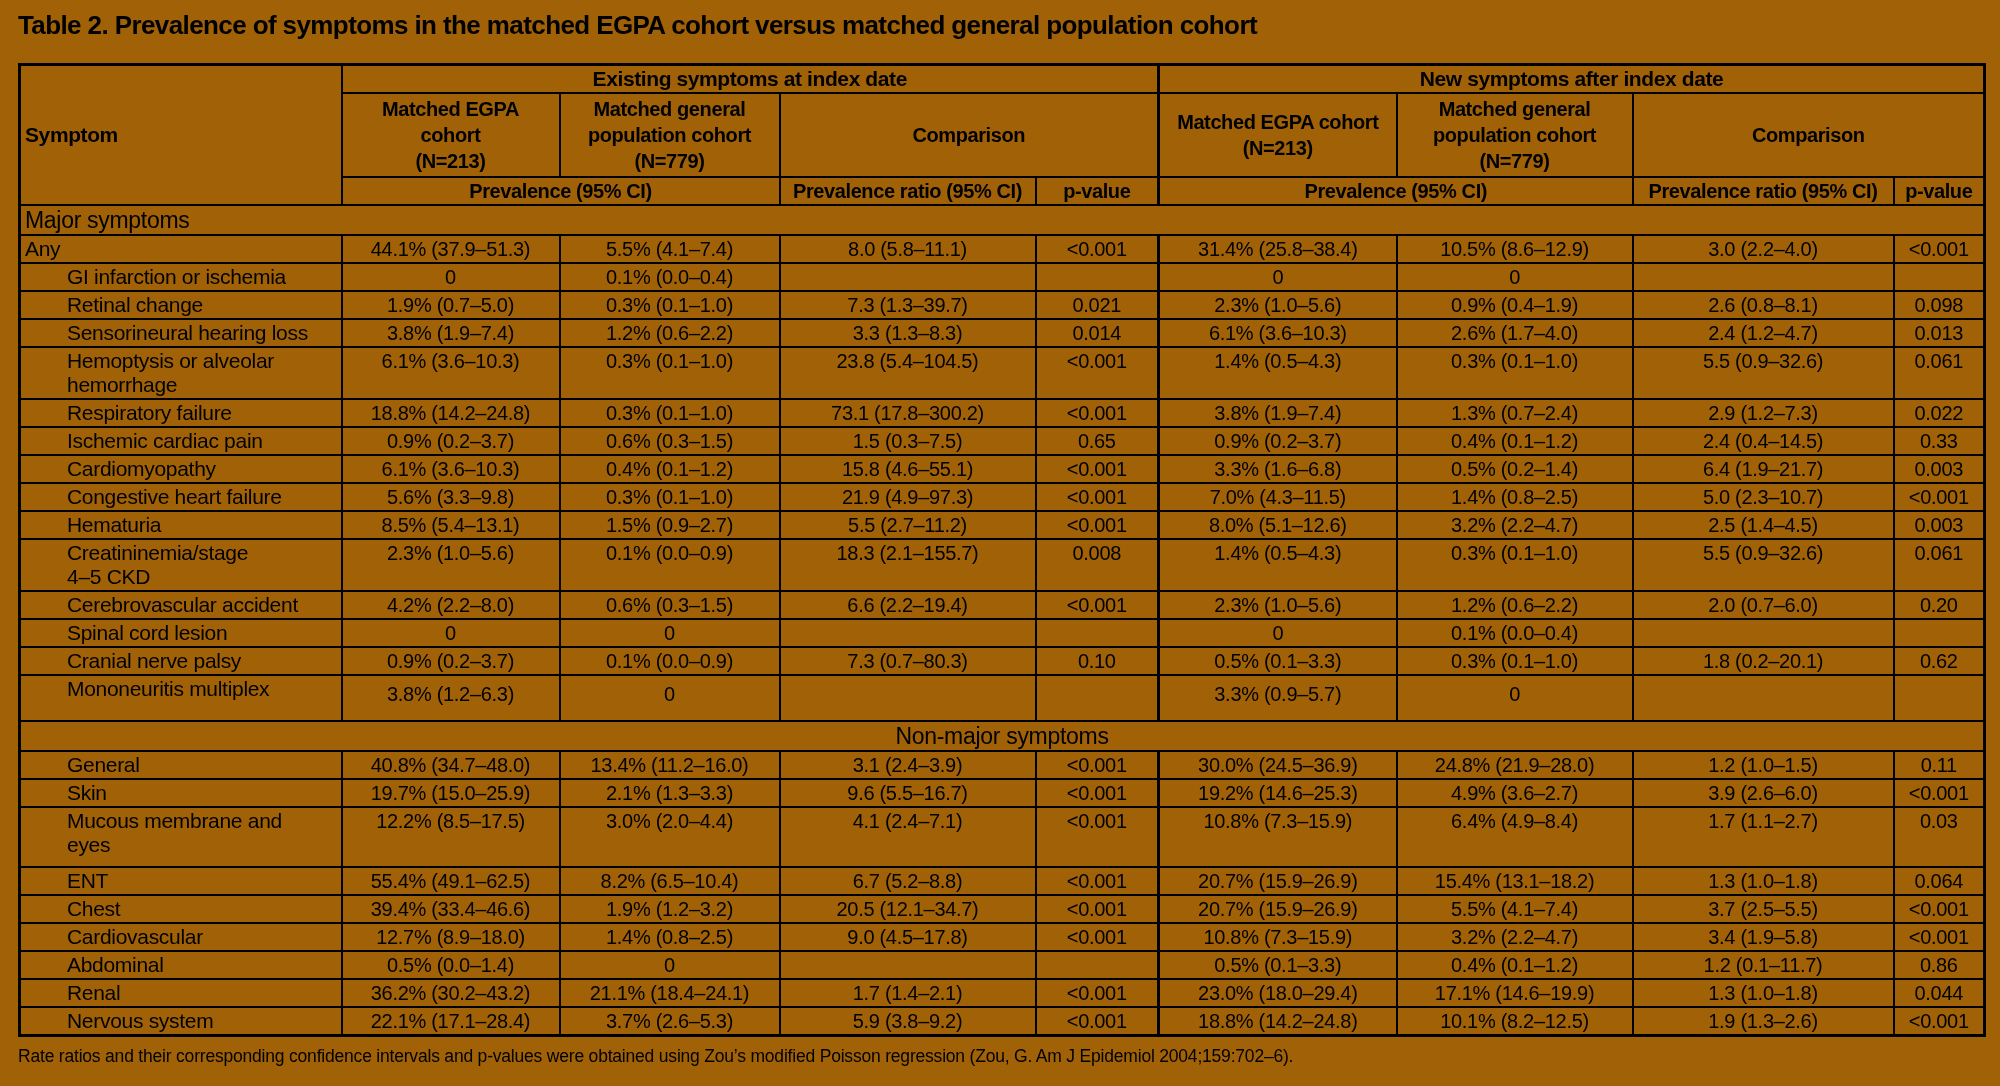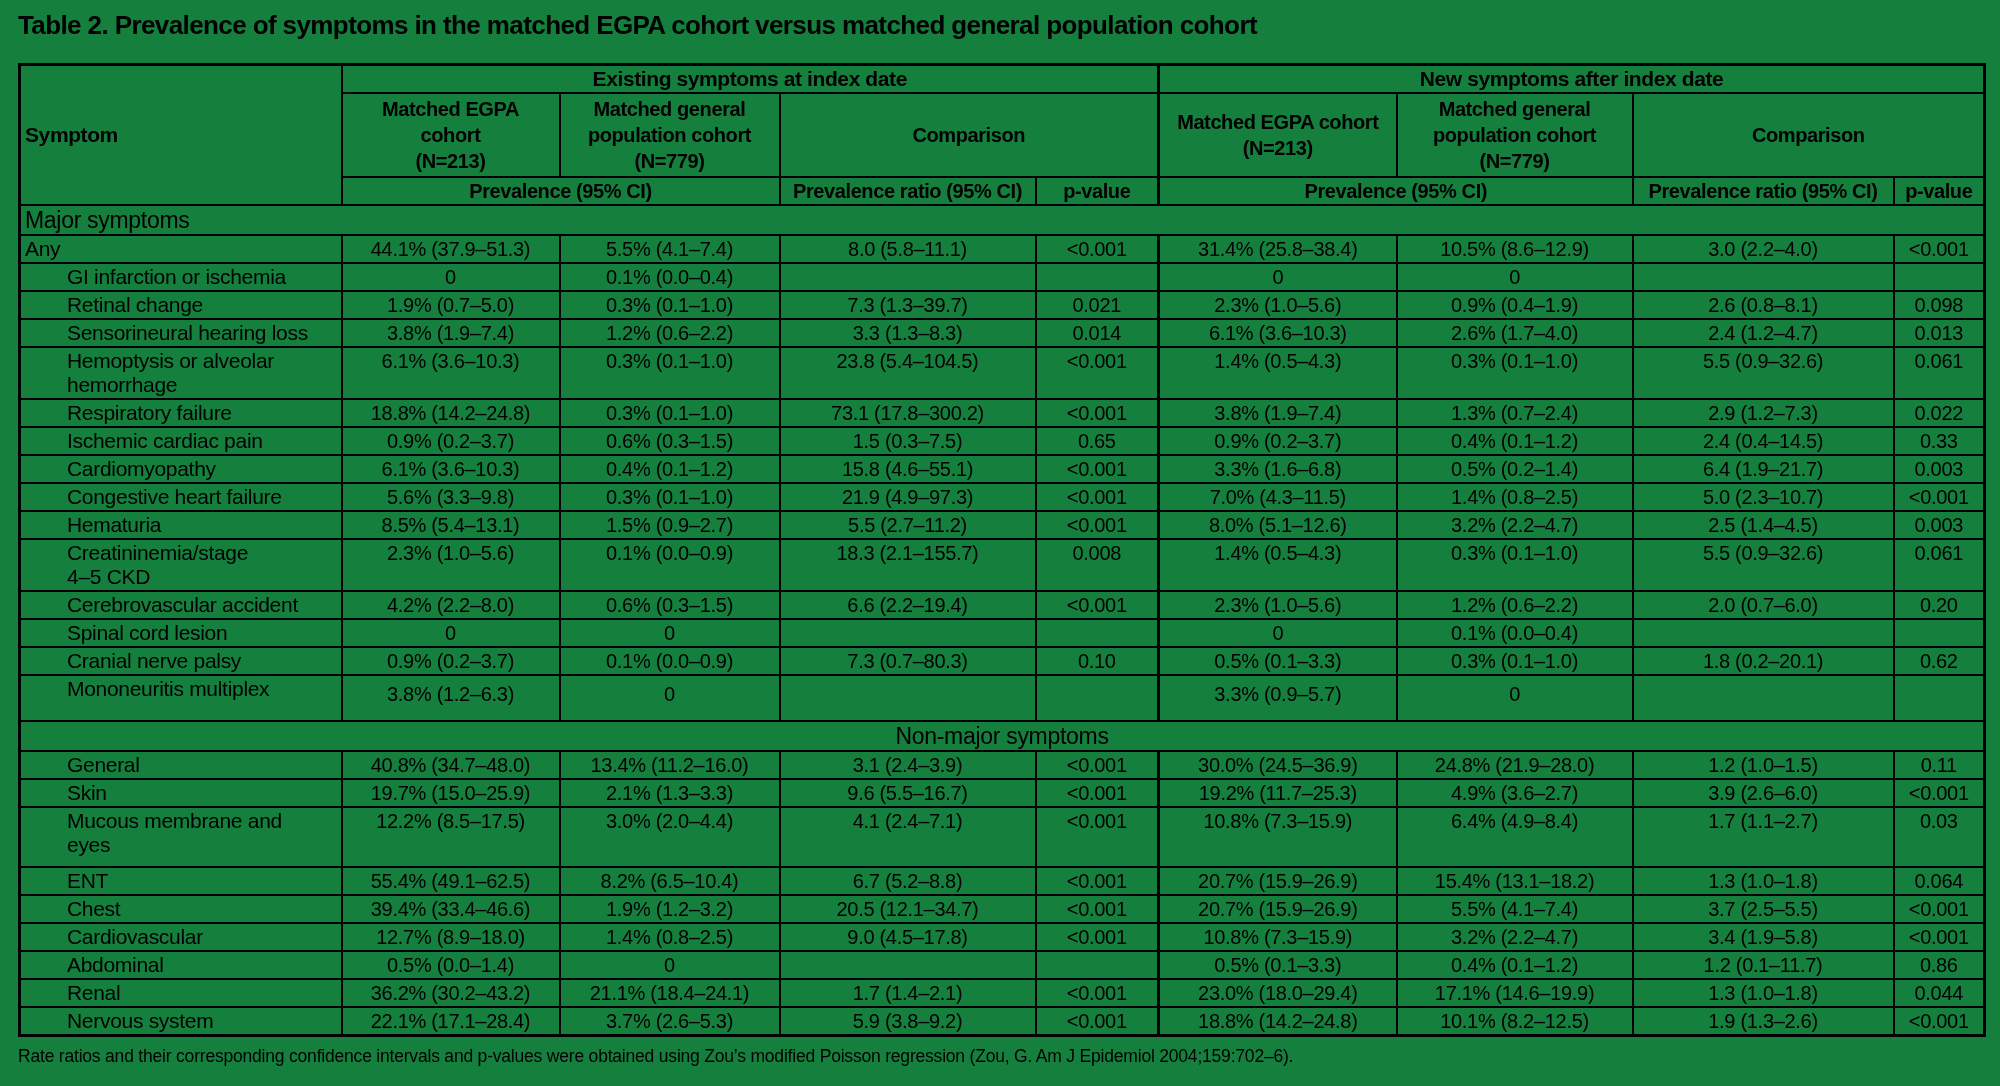--- a/index.html
+++ b/index.html
@@ -1,20 +1,20 @@
 <!DOCTYPE html>
 <html><head>
 <meta charset="utf-8">
 <style>
   html, body { margin: 0; padding: 0; background: #ffffff; }
   .page {
     position: relative;
     width: 2000px;
     height: 1086px;
-    background: #15803d;
+    background: #a16207;
     color: #000000;
     font-family: "Liberation Sans", sans-serif;
     letter-spacing: -0.3px;
     overflow: hidden;
     box-sizing: border-box;
   }
   .title {
     margin: 10px 0 0 18px;
     font-size: 26px;
     font-weight: bold;
@@ -316,21 +316,21 @@
           <td class="val" data-name="value-cell">24.8% (21.9–28.0)</td>
           <td class="val" data-name="value-cell">1.2 (1.0–1.5)</td>
           <td class="val" data-name="value-cell">0.11</td>
         </tr>
         <tr data-name="row-skin">
           <td class="sym indent" data-name="symptom-label">Skin</td>
           <td class="val" data-name="value-cell">19.7% (15.0–25.9)</td>
           <td class="val" data-name="value-cell">2.1% (1.3–3.3)</td>
           <td class="val" data-name="value-cell">9.6 (5.5–16.7)</td>
           <td class="val" data-name="value-cell">&lt;0.001</td>
-          <td class="val thick-left" data-name="value-cell">19.2% (11.7–25.3)</td>
+          <td class="val thick-left" data-name="value-cell">19.2% (14.6–25.3)</td>
           <td class="val" data-name="value-cell">4.9% (3.6–2.7)</td>
           <td class="val" data-name="value-cell">3.9 (2.6–6.0)</td>
           <td class="val" data-name="value-cell">&lt;0.001</td>
         </tr>
         <tr data-name="row-mucous-membrane-and-eyes">
           <td class="sym indent" data-name="symptom-label">Mucous membrane and
 eyes</td>
           <td class="val" data-name="value-cell">12.2% (8.5–17.5)</td>
           <td class="val" data-name="value-cell">3.0% (2.0–4.4)</td>
           <td class="val" data-name="value-cell">4.1 (2.4–7.1)</td>

